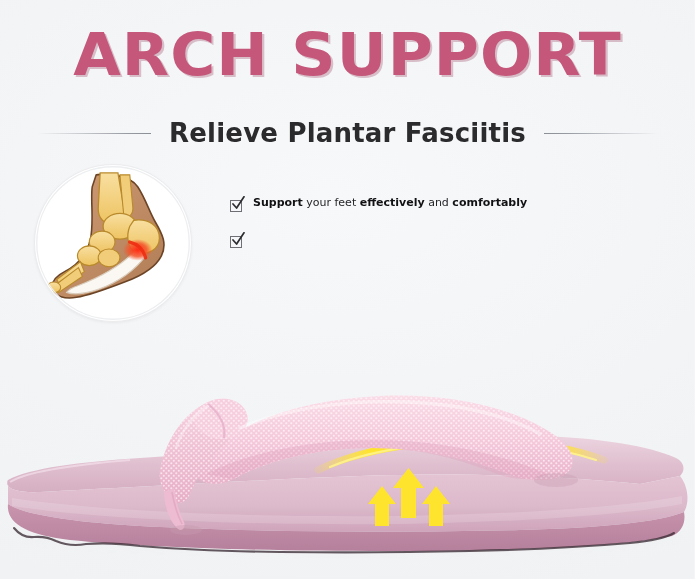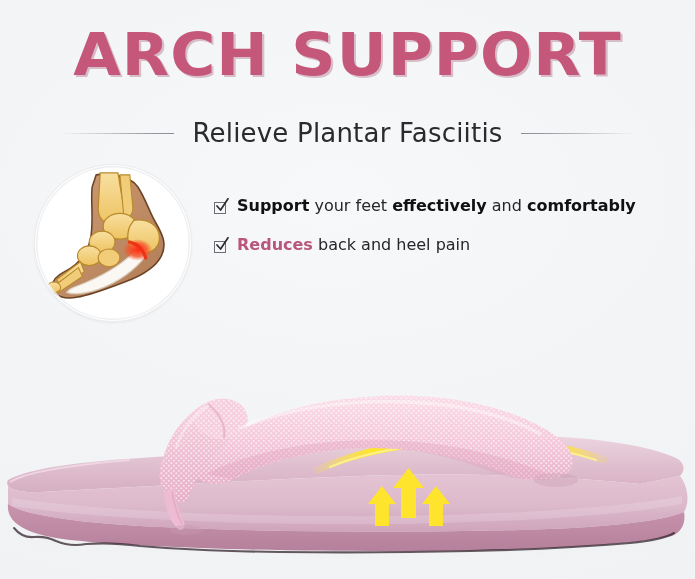--- a/index.html
+++ b/index.html
@@ -60,21 +60,21 @@
     flex: none;
   }
   .rule.left {
     background: linear-gradient(to right, rgba(120,124,132,0) 0%, rgba(120,124,132,0.75) 80%, rgba(120,124,132,0.85) 100%);
   }
   .rule.right {
     background: linear-gradient(to left, rgba(120,124,132,0) 0%, rgba(120,124,132,0.75) 80%, rgba(120,124,132,0.85) 100%);
   }
   .subtitle {
     font-family: "DejaVu Sans", sans-serif;
-    font-weight: 400;
+    font-weight: 700;
     font-size: 26px;
     color: #2b2b2e;
     letter-spacing: 0.2px;
     white-space: nowrap;
   }
 
   
   .circle-illo {
     position: absolute;
     left: 34px;
@@ -91,28 +91,29 @@
 
   
   .bullets {
     position: absolute;
     left: 214px;
     top: 196px;
     width: 470px;
   }
   .bullet {
     display: flex;
-    align-items: center;
+    align-items: flex-start;
     gap: 9px;
     margin-bottom: 19px;
     font-family: "DejaVu Sans", sans-serif;
-    font-size: 16px;
+    font-size: 11px;
     line-height: 1.25;
     color: #1f1f22;
     white-space: nowrap;
+    margin-left: 16px;
   }
   .bullet:last-child { margin-bottom: 0; }
   .checkbox {
     flex: none;
     width: 14px;
     height: 15px;
     margin-top: 2px;
     position: relative;
   }
   .checkbox .box {
@@ -224,23 +225,20 @@
         <b>Support</b><span class="reg"> </span><span class="reg">your feet</span><span class="reg"> </span><b>effectively</b><span class="reg"> </span><span class="reg">and</span><span class="reg"> </span><b>comfortably</b>
       </span>
     </div>
 
     <div class="bullet">
       <span class="checkbox">
         <span class="box"></span>
         <svg class="tick" viewBox="0 0 13 15">
           <path d="M1 8 L4.6 12 L12 0.8" fill="none" stroke="#2d2d31" stroke-width="1.7" stroke-linecap="round" stroke-linejoin="round"></path>
         </svg>
-      </span>
-      <span class="txt">
-        <span class="accent">Reduces</span><span class="reg"> </span><span class="reg">back and heel pain</span>
       </span>
     </div>
 
 
   </div>
 
   <div class="sandal">
     <svg viewBox="0 0 695 227" xmlns="http://www.w3.org/2000/svg">
       <defs>
         <linearGradient id="footbedG" x1="0" y1="0" x2="0" y2="1">

